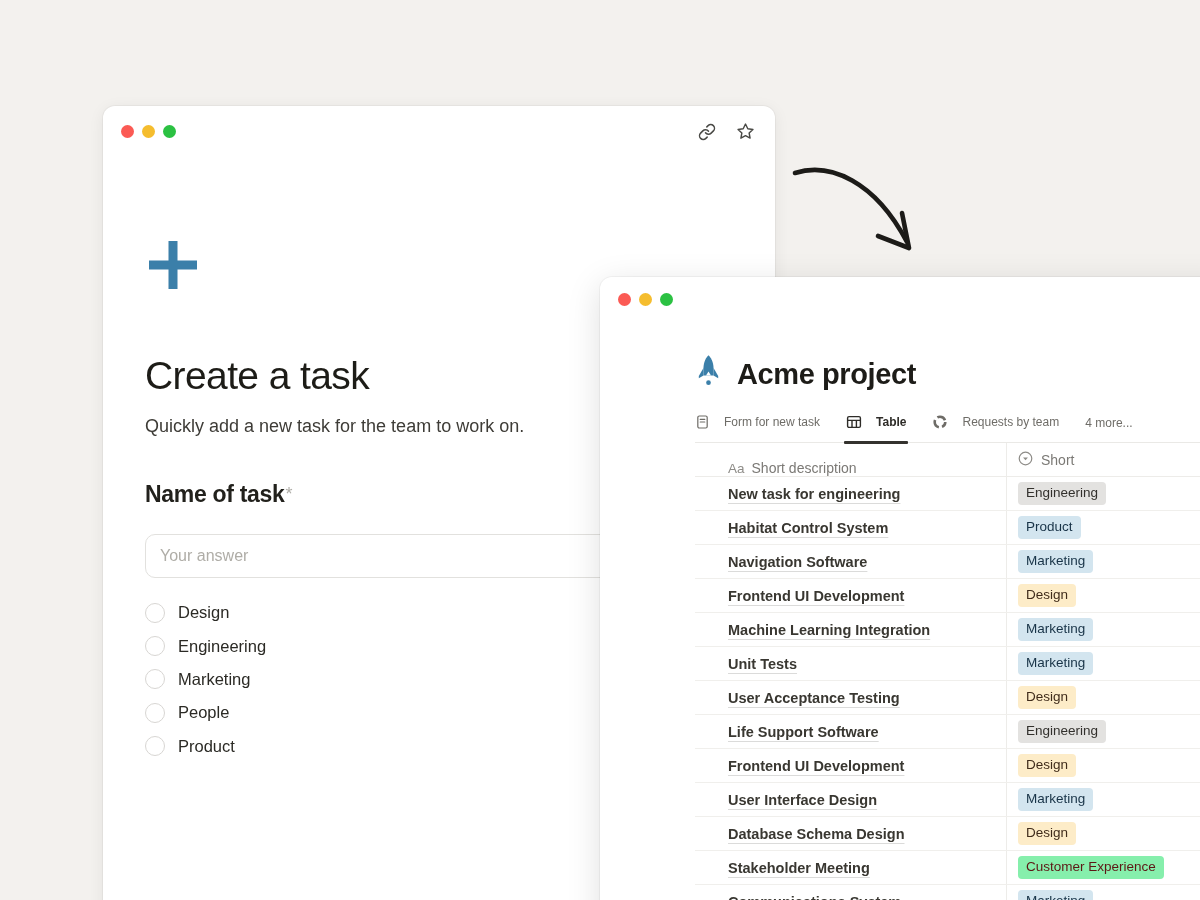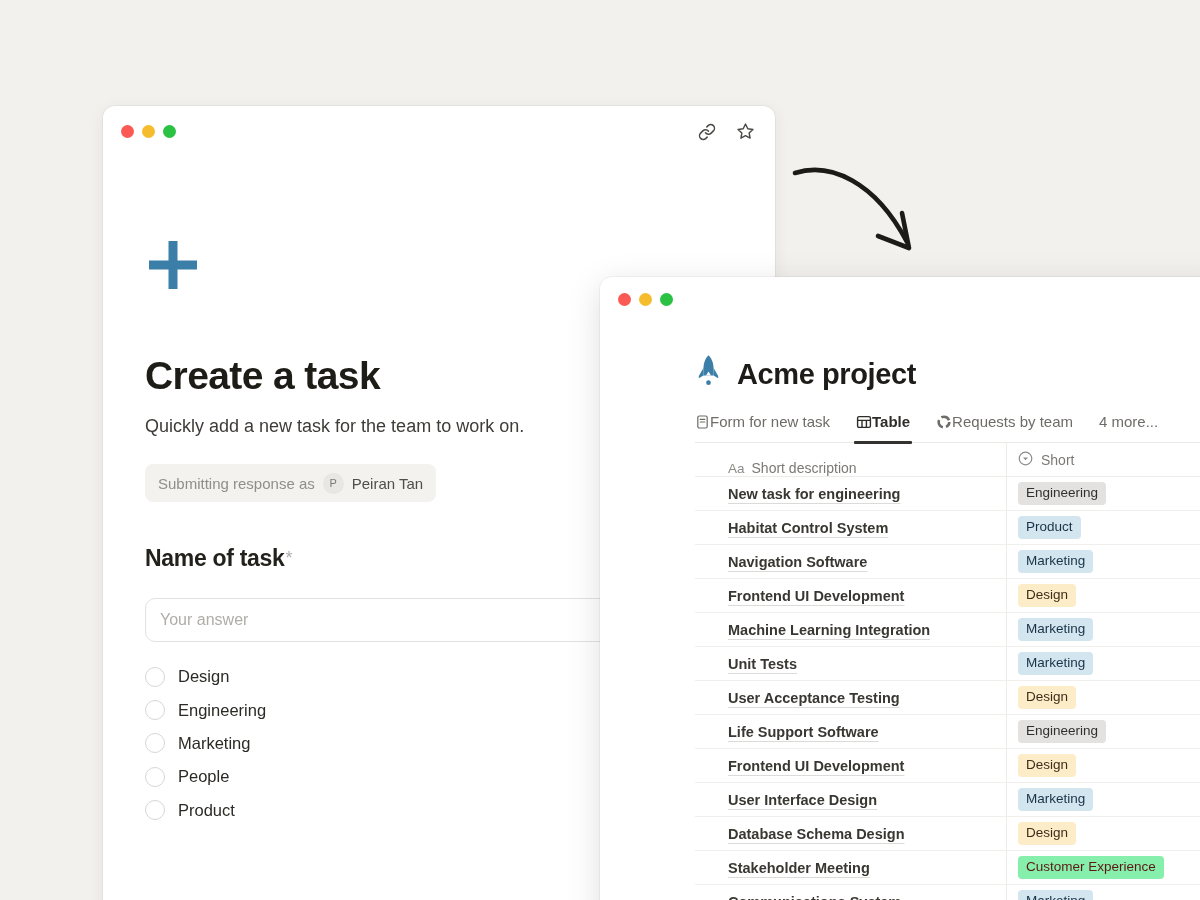--- a/index.html
+++ b/index.html
@@ -26,21 +26,21 @@
   .dot.red{background:#FB5A54}
   .dot.yellow{background:#F5BD2E}
   .dot.green{background:#2BC142}
   .tb-actions{margin-left:auto;display:flex;gap:20px;align-items:center}
   .tb-btn{display:block;cursor:pointer}
   .tb-btn svg{display:block}
 
   
   #form-content{padding:0 42px}
   .plus-wrap{margin-top:96px;width:56px;height:56px}
-  .form-title{margin:62px 0 0 0;font-size:39px;line-height:42px;font-weight:700;color:#1D1C17;letter-spacing:-.6px}
+  .form-title{margin:62px 0 0 0;font-size:39px;line-height:42px;font-weight:400;color:#1D1C17;letter-spacing:-.6px}
   .form-subtitle{margin-top:17px;font-size:18px;line-height:24px;color:#3E3C37}
   .submit-pill{margin-top:26px;display:inline-flex;align-items:center;gap:9px;background:#F3F2EF;border-radius:8px;padding:0 13px;height:38px;font-size:15px}
   .pill-prefix{color:#908E89}
   .pill-avatar{width:19px;height:19px;border-radius:50%;background:#E9E7E4;color:#7D7B76;font-size:11px;display:flex;align-items:center;justify-content:center;box-shadow:0 0 0 1px rgba(0,0,0,.05)}
   .pill-user{color:#504E49}
   .field-label{margin:42px 0 0 0;font-size:23px;line-height:28px;font-weight:700;color:#22211C;letter-spacing:-.3px}
   .field-label.assign{margin-top:46px}
   .req-mark{color:#B0AEA8;font-size:18px;vertical-align:top;font-weight:400;margin-left:1px}
   .text-input{
     margin-top:26px;display:block;width:100%;box-sizing:border-box;height:44px;
@@ -54,21 +54,21 @@
   .radio-label{font-size:16.5px;color:#2B2A25}
 
   
   #arrow{position:absolute;left:775px;top:150px;z-index:2}
 
   
   #project-content{padding:0 0 0 95px}
   .proj-header{display:flex;align-items:center;gap:15px;margin-top:50px;height:36px}
   .proj-title{font-size:29px;font-weight:700;color:#1D1C18;letter-spacing:-.4px}
   .tabs{display:flex;align-items:flex-end;gap:26px;margin-top:14px;height:36px;border-bottom:1px solid #EAE9E6}
-  .tab{display:flex;align-items:center;gap:0;padding-bottom:12px;font-size:15px;color:#6E6C67;position:relative;cursor:pointer;white-space:nowrap}
+  .tab{display:flex;align-items:center;gap:14px;padding-bottom:12px;font-size:12px;color:#6E6C67;position:relative;cursor:pointer;white-space:nowrap}
   .tab svg{flex:none;display:block}
   .tab.active{color:#2E2C28;font-weight:700}
   .tab.active::after{content:"";position:absolute;left:-2px;right:-2px;bottom:-1.5px;height:2.5px;background:#34322E;border-radius:1px}
   .thead{display:flex;height:33px;color:#7B7975;font-size:14px;border-bottom:1px solid #EDECE9}
   .tcol-title{width:312px;box-sizing:border-box;padding-left:33px;display:flex;align-items:flex-end;gap:7px;border-right:1px solid #EDECE9;height:100%}
   .tcol-team{flex:1;display:flex;align-items:center;gap:8px;padding-left:11px;height:100%}
   .aa-icon{font-size:13.5px;color:#8E8C88}
   .trow{display:flex;height:33px;border-bottom:1px solid #F0EFEC;cursor:pointer}
   .tcell-title{width:312px;box-sizing:border-box;padding-left:33px;display:flex;align-items:center;border-right:1px solid #EDECE9;height:100%}
   .row-title{
@@ -107,25 +107,20 @@
   <div id="form-content">
     <div class="plus-wrap">
       <svg width="56" height="56" viewBox="0 0 56 56">
         <path d="M28 4v48M4 28h48" stroke="#3B7FA9" stroke-width="9"></path>
       </svg>
     </div>
 
     <h1 class="form-title">Create a task</h1>
     <div class="form-subtitle">Quickly add a new task for the team to work on.</div>
 
-    <div class="submit-pill">
-      <span class="pill-prefix">Submitting response as</span>
-      <span class="pill-avatar">P</span>
-      <span class="pill-user">Peiran Tan</span>
-    </div>
 
     <h2 class="field-label"><span>Name of task</span><span class="req-mark">*</span></h2>
     <input class="text-input" type="text" placeholder="Your answer" style="">
 
     <div class="radio-list">
         <div class="radio-row">
           <span class="radio-circle"></span>
           <span class="radio-label">Design</span>
         </div>
         <div class="radio-row">

